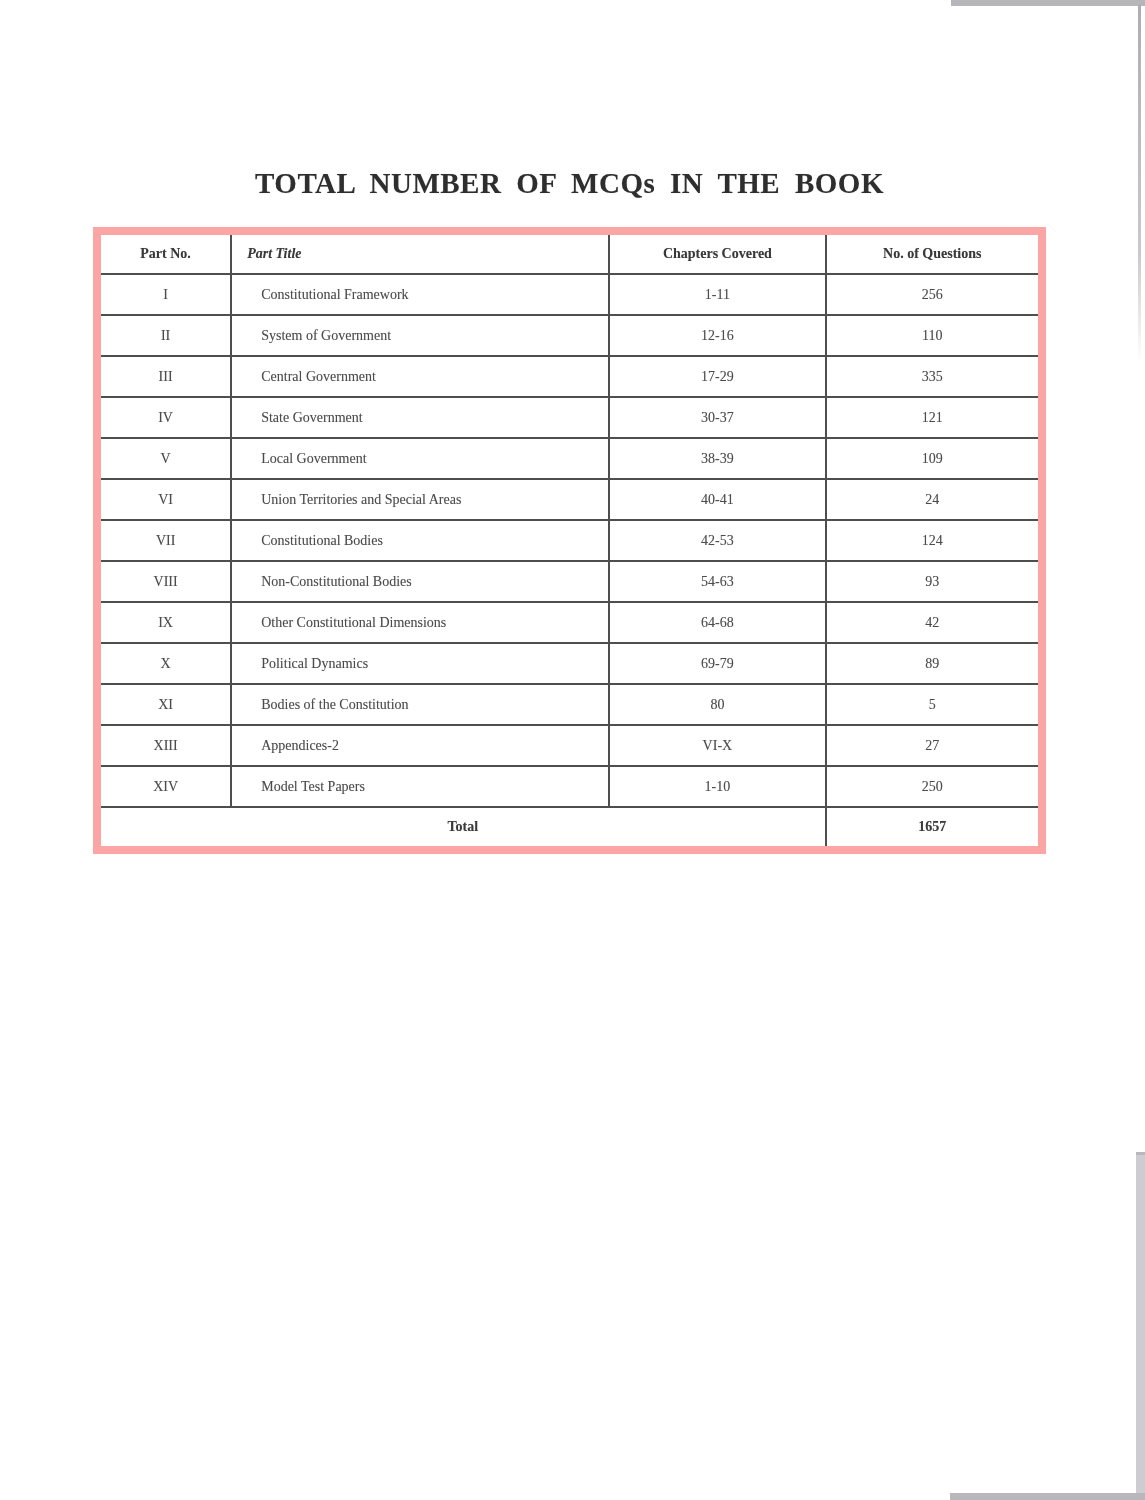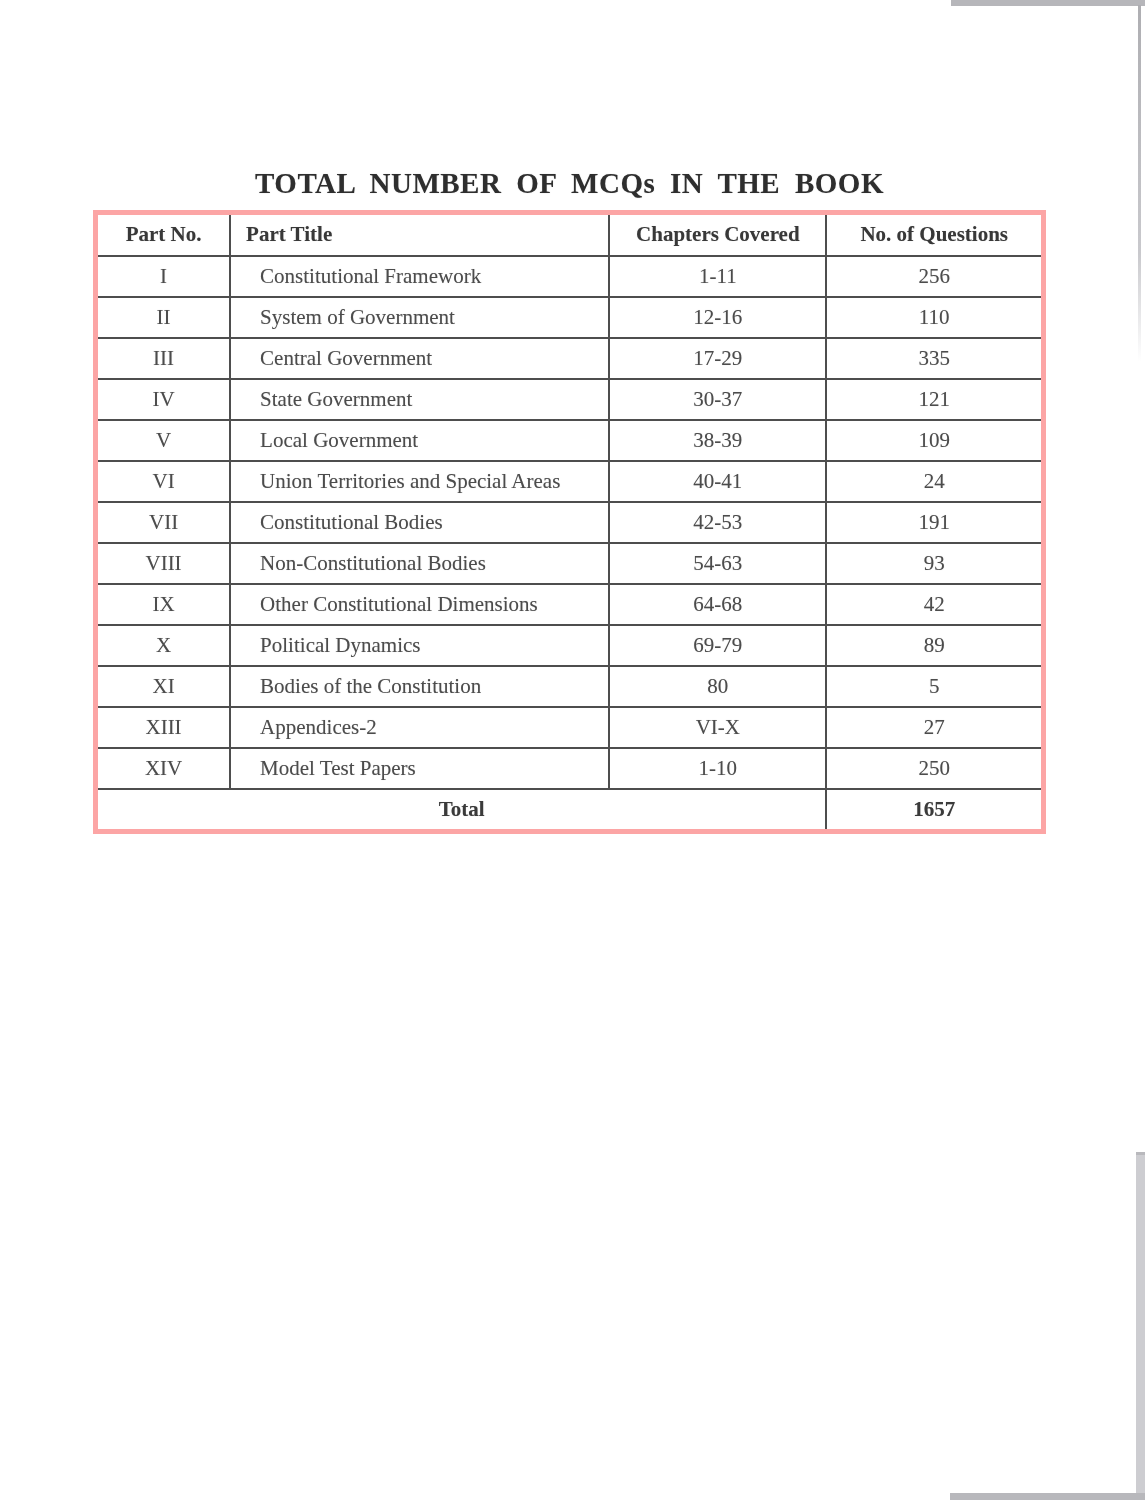--- a/index.html
+++ b/index.html
@@ -30,27 +30,27 @@
     font-weight: bold;
     color: #2e2e2e;
     letter-spacing: 0.5px;
     word-spacing: 7px;
     text-shadow: 0 0 1px rgba(70,70,70,0.35);
   }
 
   
   table.mcq-table {
     position: absolute;
-    top: 210px;
+    top: 227px;
     left: 93px;
     width: 953px;
     border-collapse: collapse;
     table-layout: fixed;
-    border: 5px solid #fca5a5;
-    font-size: 21px;
+    border: 8px solid #fca5a5;
+    font-size: 14px;
     color: #4c4c4c;
     text-shadow: 0 0 0.8px rgba(90,90,90,0.35);
   }
 
   table.mcq-table col.c1 { width: 14.2%; }
   table.mcq-table col.c2 { width: 40.0%; }
   table.mcq-table col.c3 { width: 22.9%; }
   table.mcq-table col.c4 { width: 22.9%; }
 
   table.mcq-table th,
@@ -67,20 +67,21 @@
   table.mcq-table tfoot tr { height: 43px; padding-left: 16px; }
 
   table.mcq-table thead th {
     font-weight: bold;
     color: #383838;
     text-align: center;
   }
   table.mcq-table thead th:nth-child(2) {
     text-align: left;
     padding-left: 15px;
+    font-style: italic;
   }
 
   table.mcq-table tbody td:nth-child(1),
   table.mcq-table tbody td:nth-child(3),
   table.mcq-table tbody td:nth-child(4) { text-align: center; }
 
   table.mcq-table tbody td:nth-child(2) {
     text-align: left;
     padding-left: 29px;
   }
@@ -174,21 +175,21 @@
         <tr>
           <td>VI</td>
           <td>Union Territories and Special Areas</td>
           <td>40-41</td>
           <td>24</td>
         </tr>
         <tr>
           <td>VII</td>
           <td>Constitutional Bodies</td>
           <td>42-53</td>
-          <td>191</td>
+          <td>124</td>
         </tr>
         <tr>
           <td>VIII</td>
           <td>Non-Constitutional Bodies</td>
           <td>54-63</td>
           <td>93</td>
         </tr>
         <tr>
           <td>IX</td>
           <td>Other Constitutional Dimensions</td>

